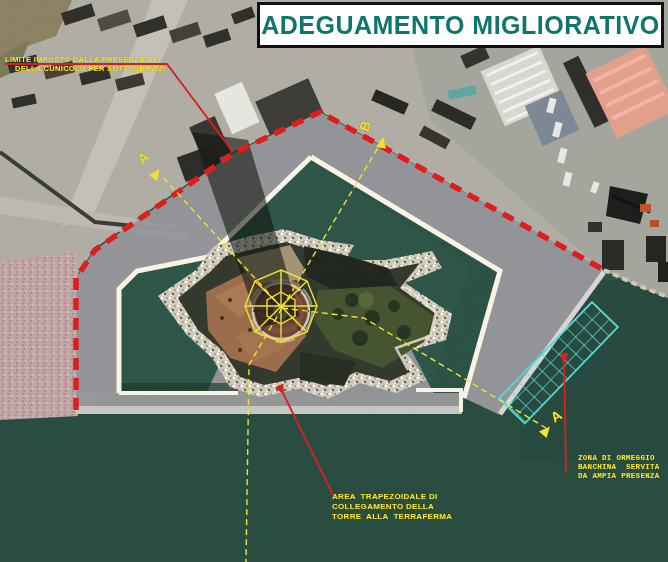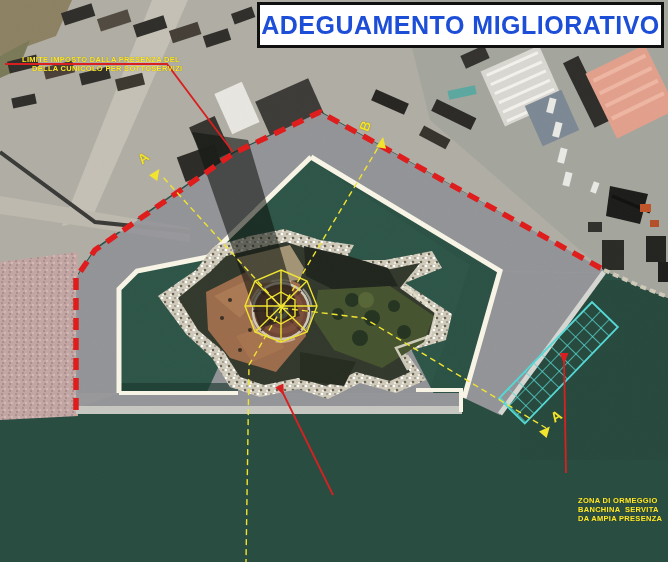--- a/index.html
+++ b/index.html
@@ -1,21 +1,21 @@
 <!DOCTYPE html>
 <html><head>
 <meta charset="utf-8">
 <style>
   html,body{margin:0;padding:0;background:#ffffff;font-family:"Liberation Sans",sans-serif;}
   #stage{position:relative;width:668px;height:562px;overflow:hidden;background:#2b5145;}
   #stage svg{position:absolute;left:0;top:0;}
   .titlebox{
     position:absolute;left:257px;top:2px;width:401px;height:40px;
     background:#ffffff;border:3px solid #101010;display:flex;align-items:center;justify-content:center;
-    font-size:25px;font-weight:bold;letter-spacing:0.5px;color:#1d4ed8;white-space:nowrap;
+    font-size:25px;font-weight:bold;letter-spacing:0.5px;color:#0f766e;white-space:nowrap;
   }
   .maplabel{position:absolute;color:#ffe82a;font-weight:bold;font-size:7.5px;line-height:9px;letter-spacing:0.3px;white-space:nowrap;text-shadow:0 0 1px rgba(60,60,0,0.6);}
   .maplabel div{white-space:pre;}
   .sectletter{position:absolute;color:#f2e42e;font-weight:bold;font-size:14px;text-shadow:0 0 1px rgba(80,70,0,.8);}
 </style>
 </head>
 <body>
 
 <div id="stage">
 <svg width="668" height="562" viewBox="0 0 668 562">
@@ -223,27 +223,32 @@
   <g fill="#d82020">
     <path d="M0,-7 L4.5,4 L-4.5,4 Z" transform="translate(281,389) rotate(154)"></path>
     <path d="M0,-7 L4.5,4 L-4.5,4 Z" transform="translate(564,357) rotate(180)"></path>
   </g>
 </svg>
 
 <div class="titlebox">
   <span>ADEGUAMENTO MIGLIORATIVO</span>
 </div>
 
-<div class="maplabel" style="left:22px;top:55px;">
+<div class="maplabel" style="left:5px;top:55px;">
   <div>LIMITE IMPOSTO DALLA PRESENZA DEL</div>
   <div style="padding-left:10px;">DELLA CUNICOLO PER SOTTOSERVIZI</div>
 </div>
 
-
-<div class="maplabel" style="left:578px;top:496px;">
+<div class="maplabel" style="left:332px;top:492px;font-size:8px;line-height:10px;">
+  <div>AREA  TRAPEZOIDALE DI</div>
+  <div>COLLEGAMENTO DELLA</div>
+  <div>TORRE  ALLA  TERRAFERMA</div>
+</div>
+
+<div class="maplabel" style="left:578px;top:454px;font-family:Liberation Mono, monospace;">
   <div>ZONA DI ORMEGGIO</div>
   <div>BANCHINA  SERVITA</div>
   <div>DA AMPIA PRESENZA</div>
 </div>
 
 <span class="sectletter" style="left:138px;top:150px;transform:rotate(-38deg);">A</span>
 <span class="sectletter" style="left:360px;top:118px;transform:rotate(-70deg);">B</span>
 <span class="sectletter" style="left:551px;top:408px;transform:rotate(-32deg);">A</span>
 </div>
 

